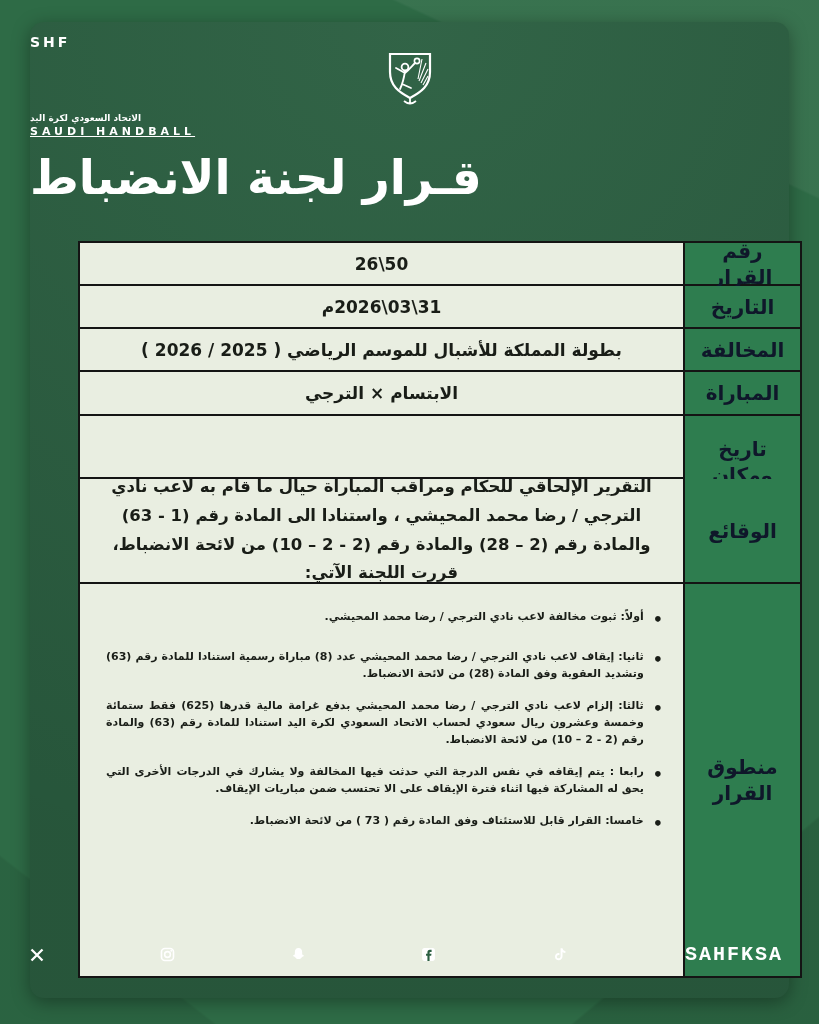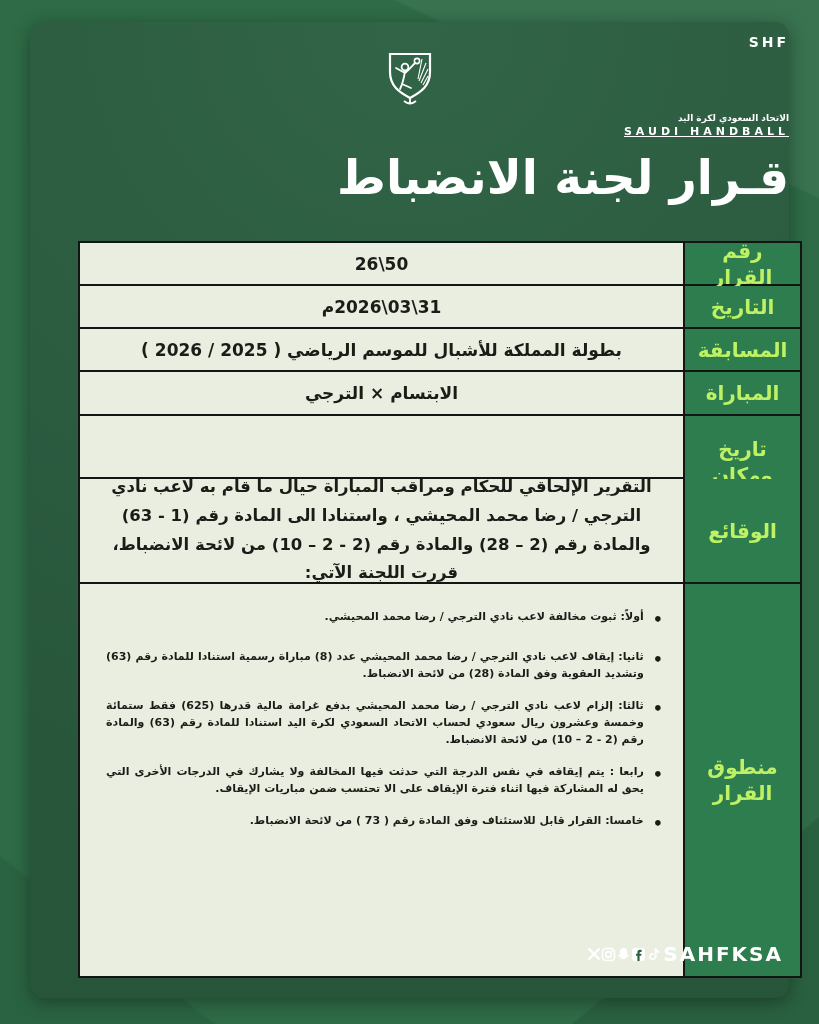--- a/index.html
+++ b/index.html
@@ -17,46 +17,46 @@
   .card {
     position:absolute; left:30px; top:22px; width:759px; height:976px;
     border-radius:14px;
     background:
       radial-gradient(120% 90% at 50% 0%, rgba(255,255,255,0.03), rgba(0,0,0,0.10)),
       #2b5f41;
     box-shadow:0 4px 18px rgba(0,0,0,0.35);
   }
 
   
-  .logo-wrap { position:absolute; top:12px; left:0; width:100%; text-align:right; color:#fff; }
+  .logo-wrap { position:absolute; top:12px; left:0; width:100%; text-align:left; color:#fff; }
   .shf-text { display:block; font-weight:bold; font-size:14px; letter-spacing:3px; }
   .shield-svg { display:block; margin:1px auto 2px auto; }
   .logo-ar { display:block; font-size:9px; font-weight:bold; letter-spacing:1px; }
   .logo-en { display:block; font-size:11px; font-weight:bold; letter-spacing:4px; margin-top:2px;text-decoration:underline; }
 
   
   .page-title {
     position:absolute; top:128px; left:0; width:100%;
-    text-align:right; direction:rtl;
+    text-align:left; direction:rtl;
     color:#ffffff; font-size:47px; font-weight:bold; letter-spacing:0px;
   }
 
   
   .decision-table {
     position:absolute; left:48px; top:219px; width:724px;
     direction:rtl;
     border:2px solid #141414;
     display:flex; flex-direction:column;
     background:#e9eee1;
   }
   .row { display:flex; border-bottom:2px solid #141414; }
   .row:last-child { border-bottom:none; }
   .label {
     width:117px; flex:0 0 117px;
-    background:#2e7d4f; color:#bef264;
+    background:#2e7d4f; color:#0f172a;
     border-left:2px solid #141414;
     display:flex; align-items:center; justify-content:center;
     text-align:center; font-weight:bold; font-size:20px; line-height:1.3;
     padding:2px 6px;
   }
   .value {
     flex:1; background:#e9eee1; color:#191d17;
     display:flex; flex-direction:column; align-items:center; justify-content:center;
     font-weight:bold; font-size:17px; text-align:center; padding:4px 21px;
   }
@@ -72,21 +72,21 @@
     align-items:stretch; justify-content:flex-start;
     padding:24px 20px 0 26px;
   }
   .bullet-item { display:flex; gap:9px; margin-bottom:15px; }
   .bullet-dot { flex:0 0 auto; font-size:16px; line-height:1.55; }
   .bullet-text { text-align:justify; font-size:11px; line-height:1.55; }
 
   
   .social-bar {
     position:absolute; left:0; bottom:32px; width:100%;
-    display:flex; align-items:center; justify-content:flex-end; 
+    display:flex; align-items:center; justify-content:space-between; font-family:Liberation Mono, monospace;
   }
   .social-bar .icon { display:flex; align-items:center; }
   .social-handle { color:#fff; font-weight:bold; font-size:20px; letter-spacing:2px; margin-right:6px; margin-left:2px; }
 </style>
 </head>
 <body>
 
 <div class="page">
   <div class="card">
 
@@ -112,21 +112,21 @@
         <div class="label">رقم القرار</div>
         <div class="value">50\26</div>
       </div>
 
       <div class="row h43">
         <div class="label">التاريخ</div>
         <div class="value">31\03\2026م</div>
       </div>
 
       <div class="row h43">
-        <div class="label">المسابقة</div>
+        <div class="label">المخالفة</div>
         <div class="value">بطولة المملكة للأشبال للموسم الرياضي ( 2025 / 2026 )</div>
       </div>
 
       <div class="row h44">
         <div class="label">المباراة</div>
         <div class="value">الابتسام × الترجي</div>
       </div>
 
       <div class="row h63">
         <div class="label">تاريخ ومكان المباراة</div>

